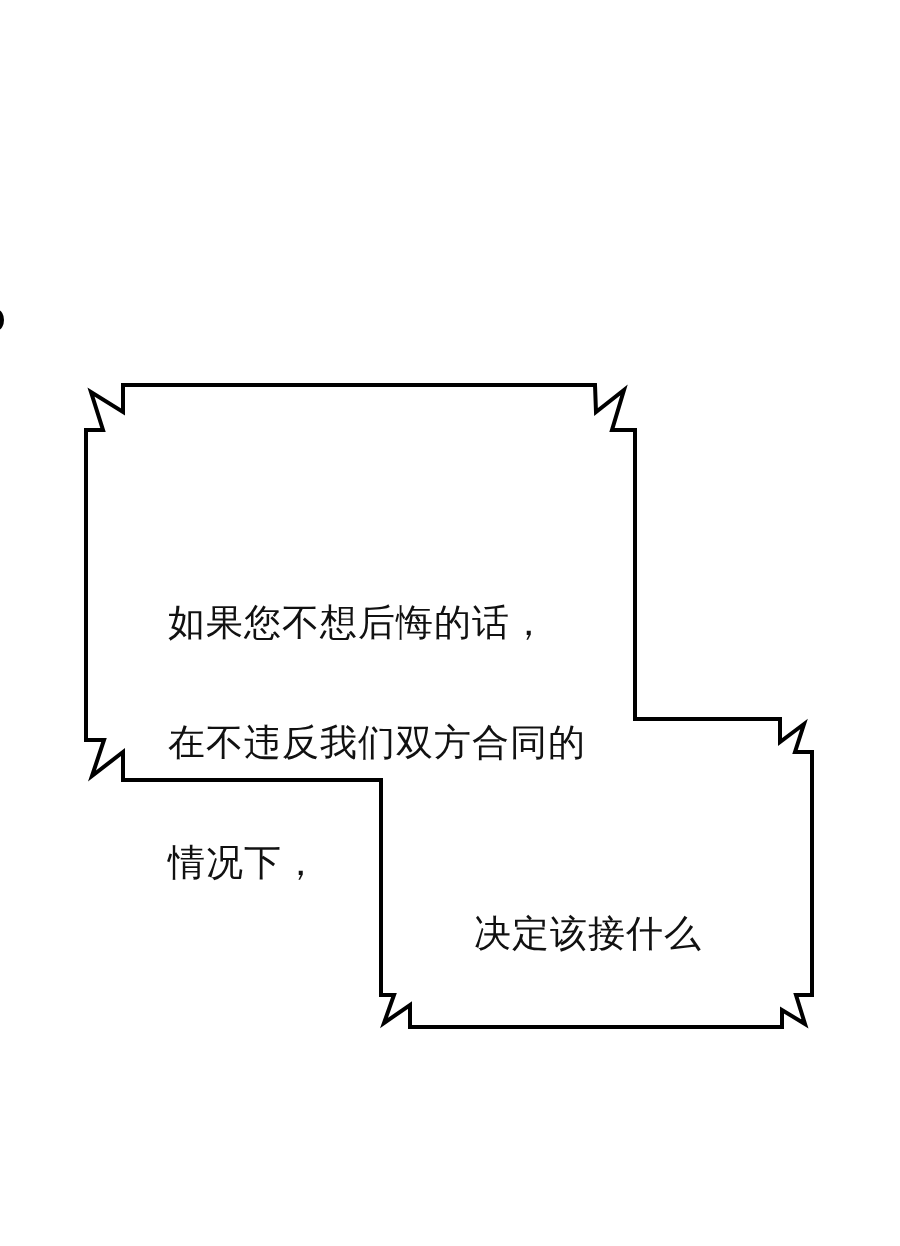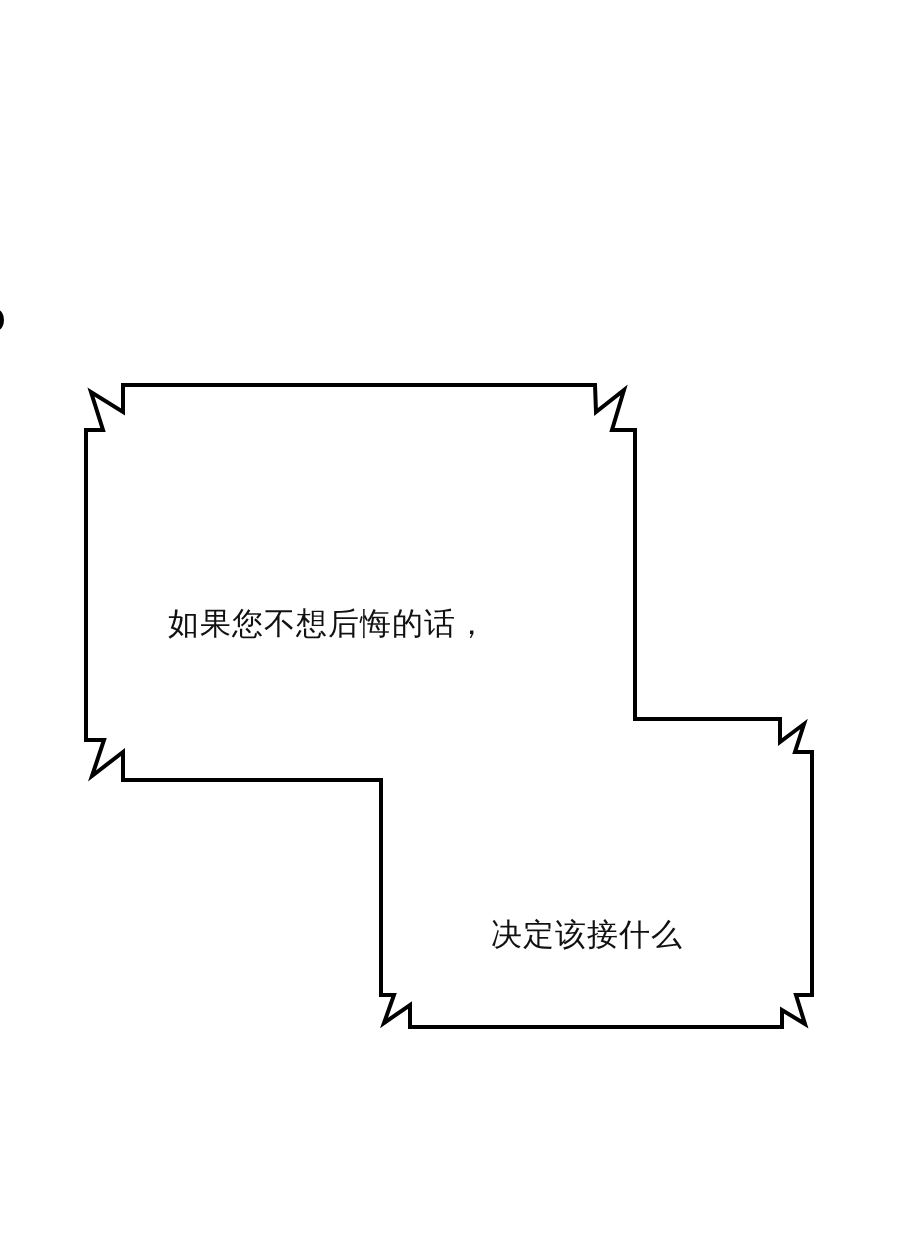--- a/index.html
+++ b/index.html
@@ -30,28 +30,28 @@
       top: 310px;
       width: 12px;
       height: 20px;
       border-radius: 50%;
       border: 4px solid #000;
       box-sizing: border-box;
     }
     .bubble-text {
       position: absolute;
       color: #111111;
-      font-size: 31px;
+      font-size: 37px;
       line-height: 40px;
       letter-spacing: 1px;
       white-space: pre;
     }
     .bubble-text .line { display: block; }
     #text-1 { left: 168px; top: 523px; }
-    #text-2 { left: 491px; top: 834px; }
+    #text-2 { left: 474px; top: 834px; }
   </style>
 </head>
 <body>
 
 <div class="panel">
 
   <div class="edge-mark"></div>
 
   <svg class="bubble-shape" width="900" height="1246" viewBox="0 0 900 1246">
     <path d="M123 385
@@ -84,19 +84,21 @@
          L86 740
          L86 430
          L103 430
          L91 392
          L123 412
          Z" fill="#ffffff" stroke="#000000" stroke-width="4" stroke-linejoin="miter"></path>
   </svg>
 
   <div id="text-1" class="bubble-text">
     <span class="line">如果您不想后悔的话，</span>
+    <span class="line">在不违反我们双方合同的</span>
+    <span class="line">情况下，</span>
   </div>
 
   <div id="text-2" class="bubble-text">
     <span class="line">决定该接什么</span>
   </div>
 
 </div>
 
 </body></html>

